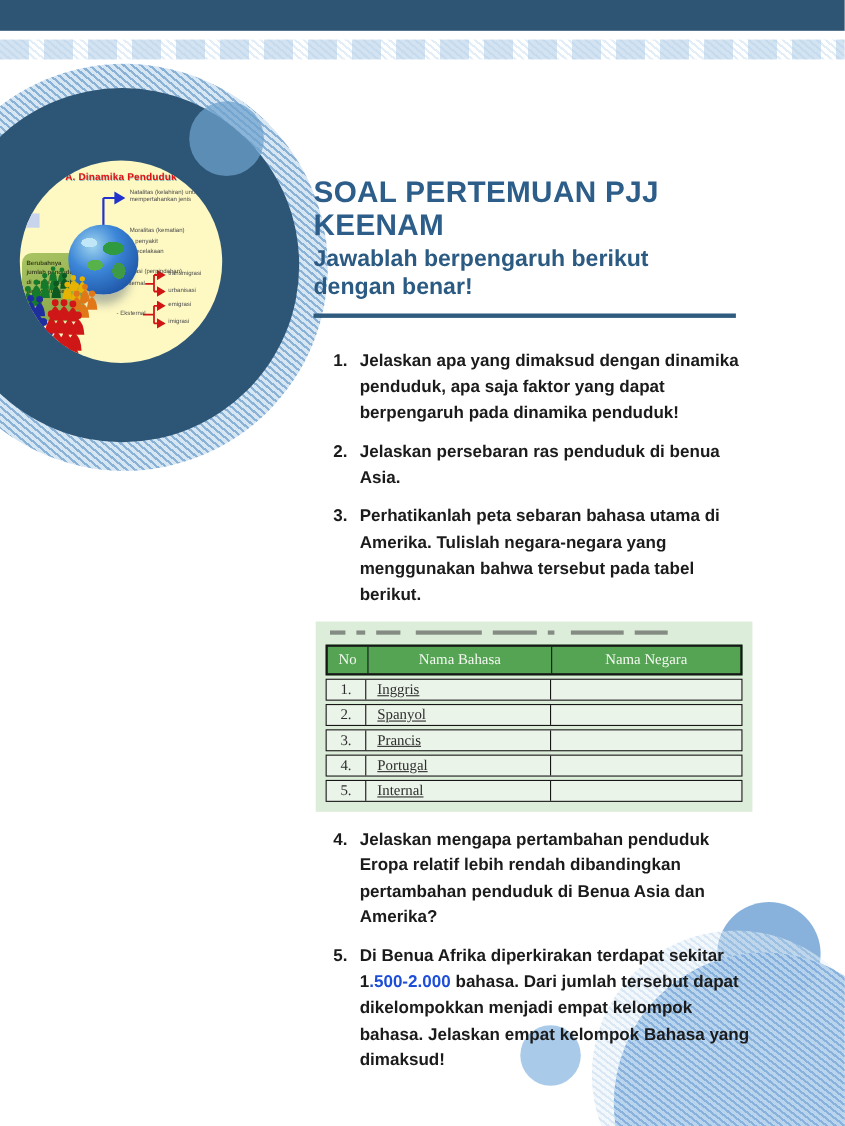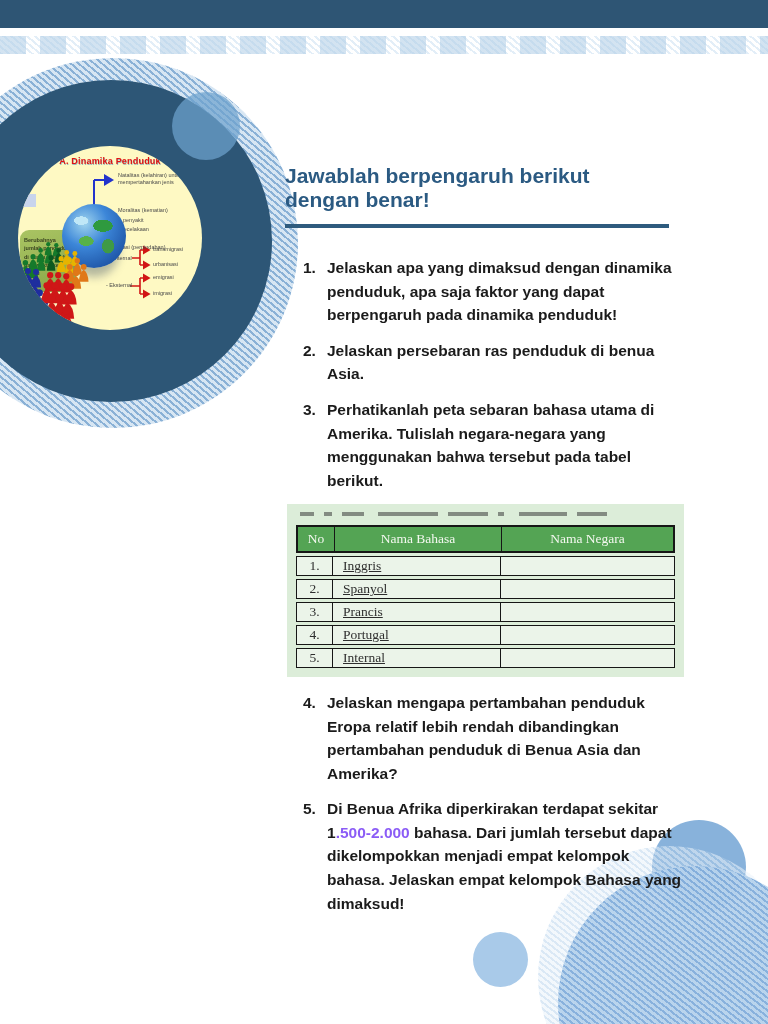--- a/index.html
+++ b/index.html
@@ -61,21 +61,21 @@
     width:330px;font-size:27px;line-height:1.12;font-weight:bold;color:#2d5e8a;
     letter-spacing:.3px;
   }
   .page-subtitle{
     width:370px;margin-top:4px;font-size:21px;line-height:1.15;font-weight:bold;color:#2b5a82;
   }
   .divider{margin-top:12px;width:384px;height:4px;background:#2e5b7e;}
   .qlist{margin-top:28px;margin-left:18px;width:380px;}
   .q-item{display:grid;grid-template-columns:24px 1fr;margin-bottom:12px;}
   .q-no,.q-text{font-size:15.5px;line-height:1.52;font-weight:bold;color:#1b1b1b;}
-  .muted{color:#8b5cf6;}
+  .muted{color:#1d4ed8;}
   
   .table-fig{
     margin:4px 0 14px -16px;width:397px;box-sizing:border-box;background:#dcedd9;
     padding:8px 9px 9px 9px;
   }
   .cut-strip{height:9px;overflow:hidden;margin:0 4px 4px 4px;opacity:.55;}
   .cut-strip span{display:inline-block;background:#3c3c3c;height:4px;margin-right:10px;vertical-align:top;}
   .lang-table{width:379px;font-family:"Liberation Serif",serif;}
   .t-row{display:grid;grid-template-columns:36px 167px 1fr;box-sizing:border-box;}
   .t-head{
@@ -208,20 +208,21 @@
         <use href="#pp" transform="translate(34,52) scale(1.53)" fill="#cf1717"></use>
         <use href="#pp" transform="translate(42,52) scale(1.53)" fill="#cf1717"></use>
         <use href="#pp" transform="translate(50,53) scale(1.54)" fill="#cf1717"></use>
         <use href="#pp" transform="translate(40,64) scale(1.68)" fill="#cf1717"></use>
         <use href="#pp" transform="translate(48,64) scale(1.68)" fill="#cf1717"></use>
       </svg>
   </div>
 </div>
 
 <div class="content">
+  <div class="page-title">SOAL PERTEMUAN PJJ KEENAM</div>
   <div class="page-subtitle">Jawablah berpengaruh berikut dengan benar!</div>
   <div class="divider"></div>
 
   <div class="qlist">
 
     <div class="q-item">
       <span class="q-no">1.</span>
       <span class="q-text">Jelaskan apa yang dimaksud dengan dinamika penduduk, apa saja faktor yang dapat berpengaruh pada dinamika penduduk!</span>
     </div>
 

